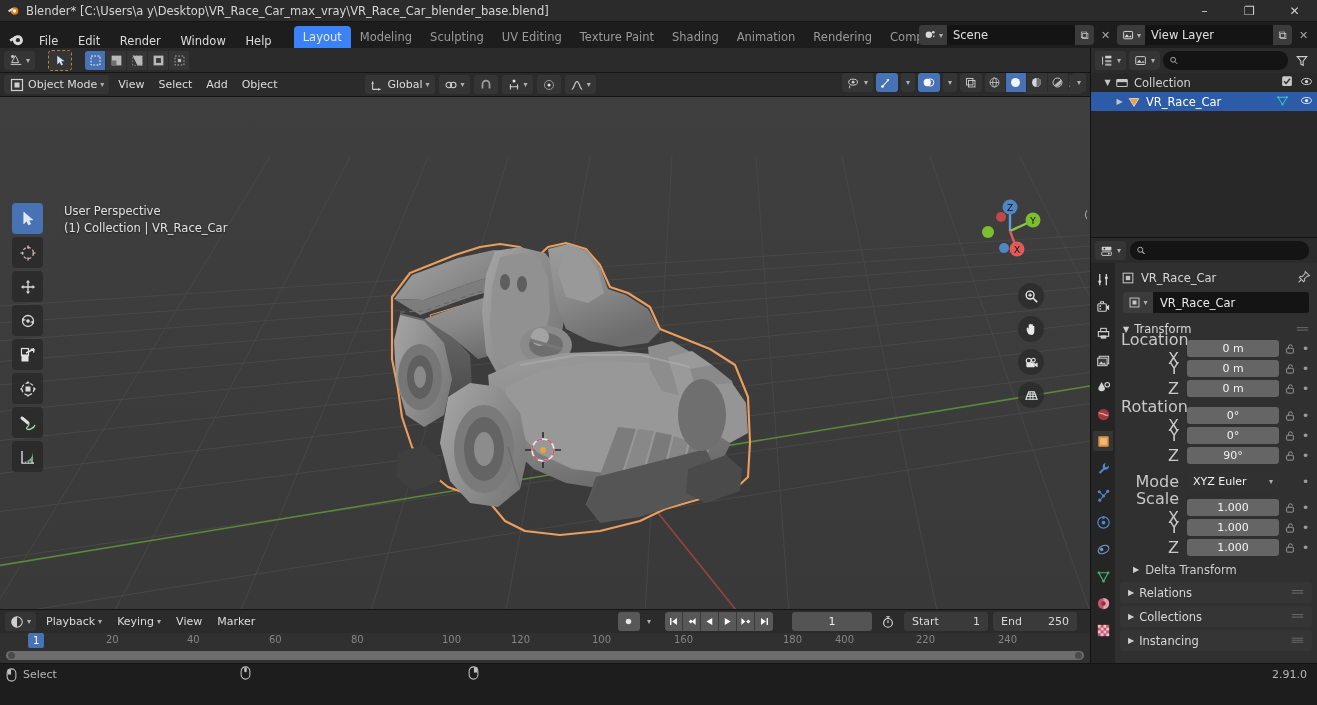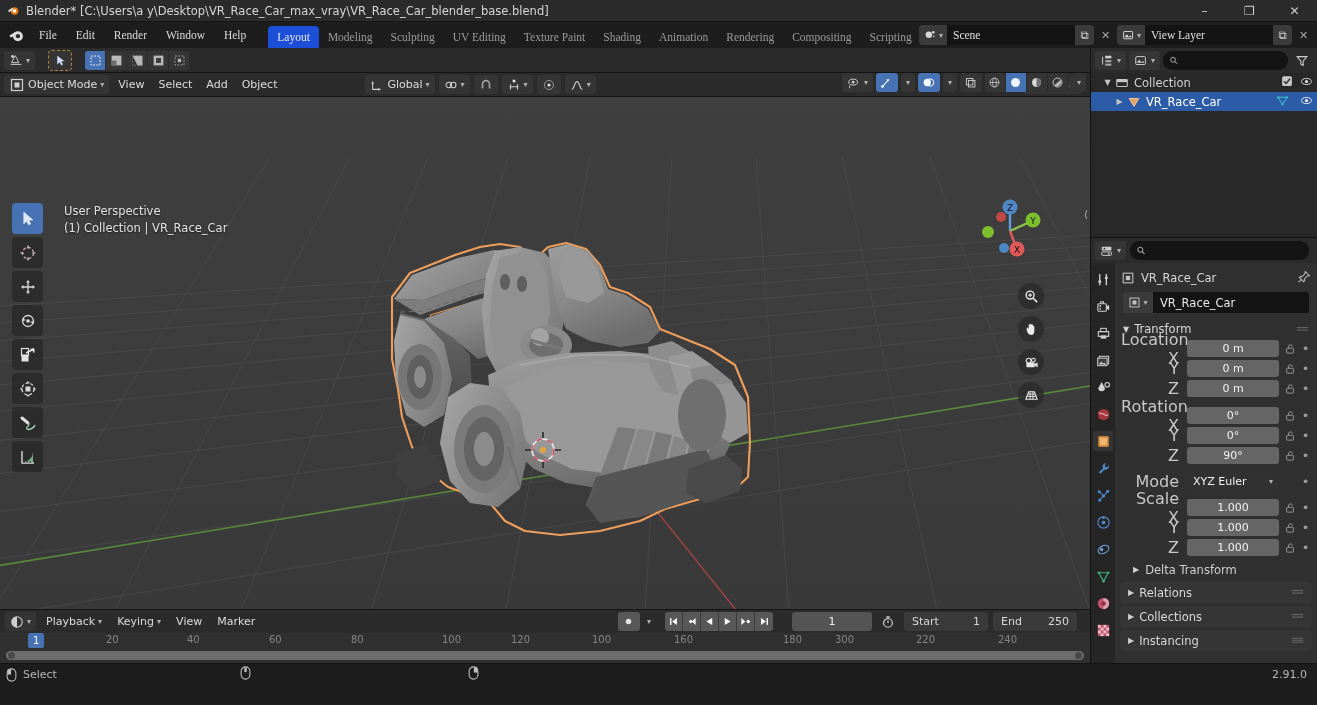--- a/index.html
+++ b/index.html
@@ -7,26 +7,26 @@
   body { font-family:"DejaVu Sans","Liberation Sans",sans-serif; font-size:11.5px; color:#e5e5e5; -webkit-font-smoothing:antialiased; }
 
   
   #titlebar { height:22px; background:#2b2b2b; display:flex; align-items:center; border-bottom:1px solid #161616; position:relative; }
   #titlebar .blender-logo { width:13px; height:13px; margin:0 6px 0 7px; flex:none; }
   #titlebar .title-text { font-size:11.5px; color:#d6d6d6; white-space:nowrap; }
   #win-controls { position:absolute; right:0; top:0; height:22px; display:flex; }
   #win-controls div { width:45px; height:22px; display:flex; align-items:center; justify-content:center; color:#cfcfcf; font-size:12px; }
 
   
-  #topbar { height:26px; background:#1d1d1d; display:flex; align-items:center; padding-left:4px; position:relative;font-family:Liberation Serif, serif; }
+  #topbar { height:26px; background:#1d1d1d; display:flex; align-items:flex-end; padding-left:4px; position:relative; }
   .tb-logo { width:17px; height:17px; margin:0 6px 0 4px; flex:none; }
   .menu-item { padding:3px 8px; font-size:11.5px; color:#dcdcdc; border-radius:3px; white-space:nowrap; }
   #workspaces { display:flex; align-items:flex-end; height:26px; margin-left:14px; }
   .ws-tab { padding:5px 9px 5px 9px; font-size:11.5px; color:#9a9a9a; border-radius:4px 4px 0 0; height:22px; display:flex; align-items:center; white-space:nowrap; }
-  .ws-tab.active { background:#1d4ed8; color:#e8e8e8; }
+  .ws-tab.active { background:#3b82f6; color:#e8e8e8; }
   .ws-add { color:#b8b8b8; padding:2px 8px; font-size:13px; }
   #scene-area { position:absolute; right:4px; top:3px; display:flex; align-items:center; gap:2px; }
   .id-block { display:flex; align-items:center; background:#282828; border-radius:4px; height:20px; overflow:hidden; }
   .id-icon { display:flex; align-items:center; gap:2px; padding:0 4px 0 5px; background:#3b3b3b; height:20px; }
   .id-field { background:#141414; height:20px; min-width:128px; display:flex; align-items:center; padding:0 6px; font-size:11.5px; color:#e0e0e0; }
   .id-btn { width:19px; height:20px; display:flex; align-items:center; justify-content:center; background:#3b3b3b; color:#c8c8c8; }
   .id-x { width:19px; height:20px; display:flex; align-items:center; justify-content:center; color:#a9a9a9; font-size:11px; }
   .caret { font-size:8px; color:#b0b0b0; }
 
   
@@ -704,21 +704,21 @@
     <div id="tl-body">
       <div class="tl-tick" style="left:106px">20</div>
       <div class="tl-tick" style="left:187px">40</div>
       <div class="tl-tick" style="left:269px">60</div>
       <div class="tl-tick" style="left:351px">80</div>
       <div class="tl-tick" style="left:442px">100</div>
       <div class="tl-tick" style="left:511px">120</div>
       <div class="tl-tick" style="left:592px">100</div>
       <div class="tl-tick" style="left:674px">160</div>
       <div class="tl-tick" style="left:783px">180</div>
-      <div class="tl-tick" style="left:835px">300</div>
+      <div class="tl-tick" style="left:835px">400</div>
       <div class="tl-tick" style="left:916px">220</div>
       <div class="tl-tick" style="left:998px">240</div>
       <div id="tl-playhead" style="left:28px;">1</div>
       <div id="tl-scroll">
         <div class="tl-knob" style="left:2px;"></div>
         <div class="tl-knob" style="right:2px;"></div>
       </div>
     </div>
   </div>
 

